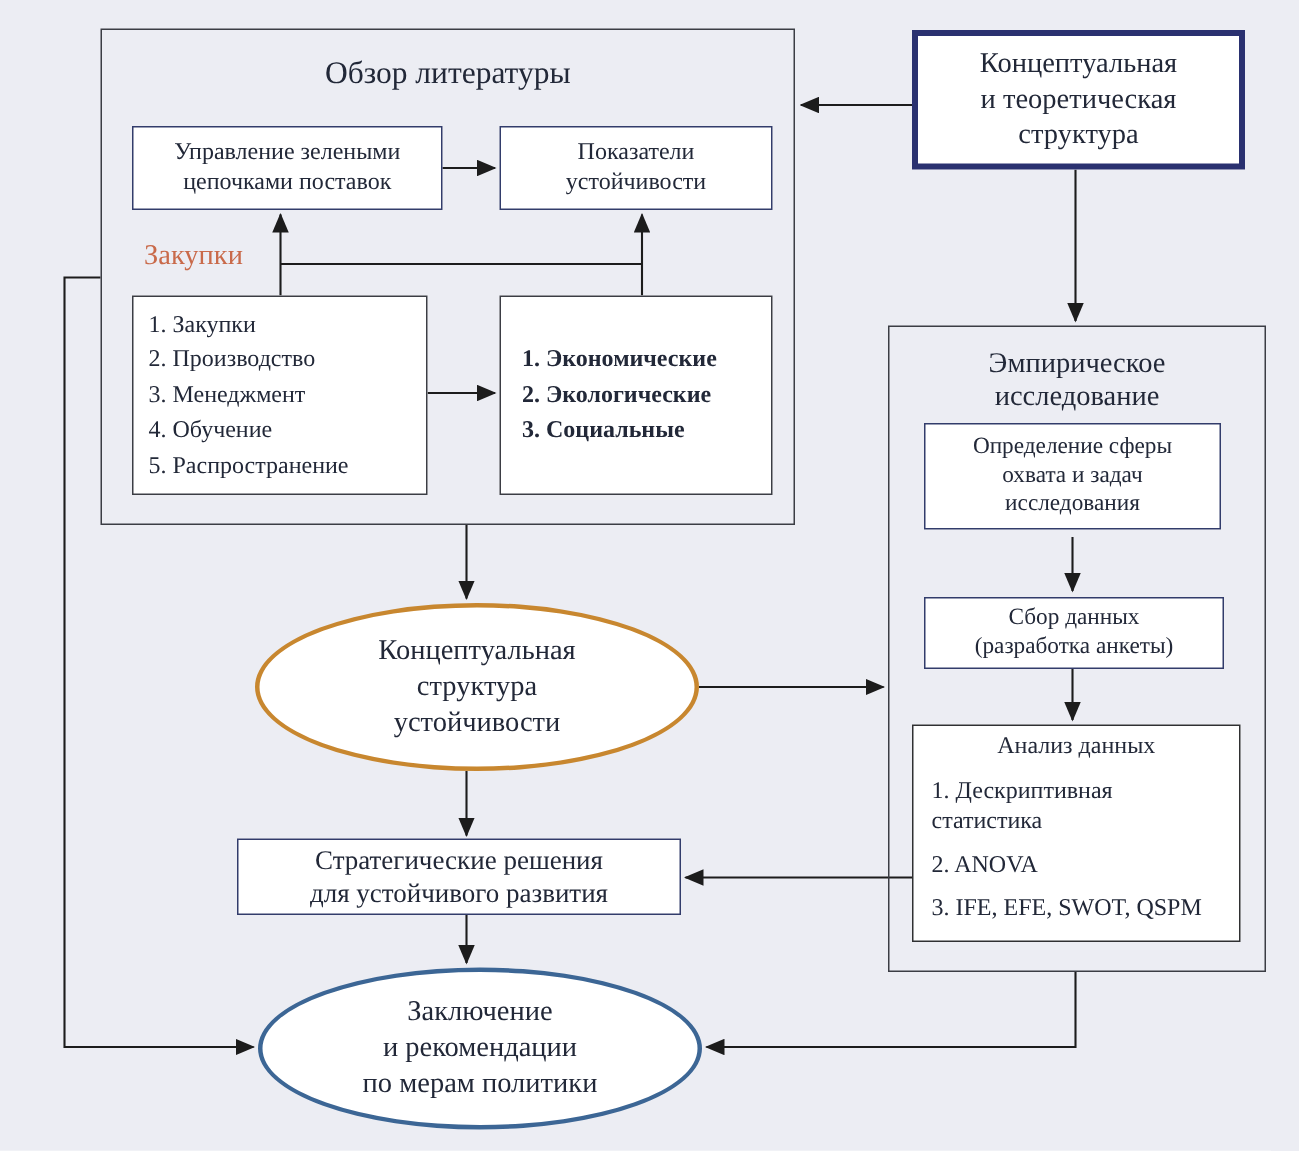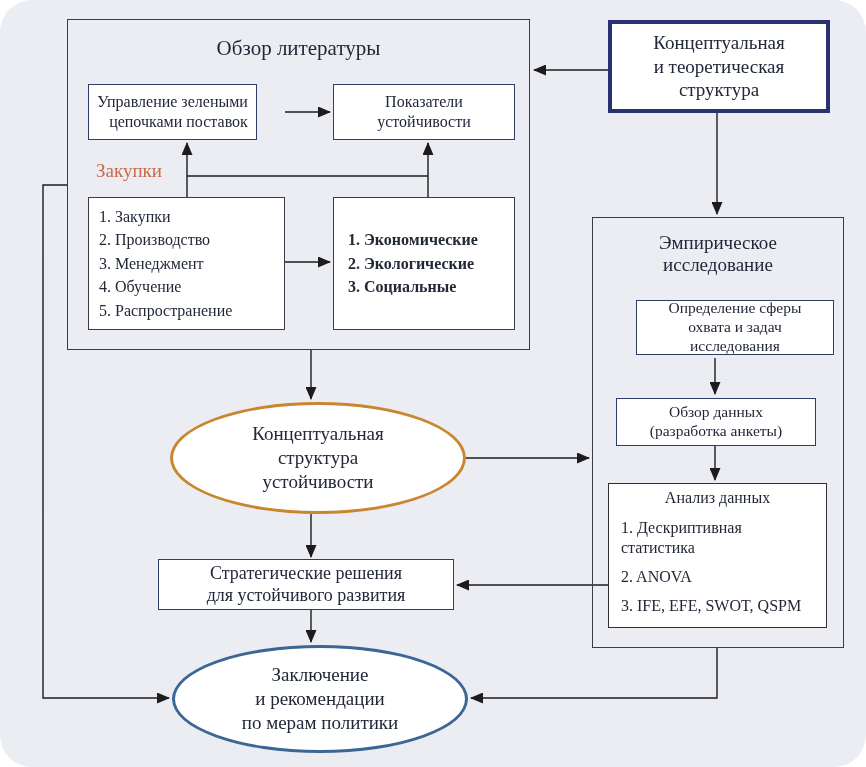--- a/index.html
+++ b/index.html
@@ -2,21 +2,21 @@
 <html style="--background: #ecedf3; --line: #1c1c1c; --navy-border: #323c6b; --dark-border: #3b3d44; --thick-border: #2a3170; --orange: #c8872f; --green-label: #c96a4a; --blue-ellipse: #3c6695; --text: #222838; --node-bg: #ffffff;"><head>
 <meta charset="utf-8">
 <style>
   :root{
     --background:#ecedf3; --line:#1c1c1c; --navy-border:#323c6b; --dark-border:#3b3d44;
     --thick-border:#2a3170; --orange:#c8872f; --green-label:#c96a4a; --blue-ellipse:#3c6695;
     --text:#222838; --node-bg:#ffffff;
   }
   html,body{margin:0;padding:0;}
   body{background:#fff;font-family:"Liberation Serif","DejaVu Serif",serif;}
-  .canvas{position:relative;width:866px;height:767px;background:var(--background);overflow:hidden;color:var(--text);border-radius:32px;}
+  .canvas{position:relative;width:866px;height:767px;background:var(--background);overflow:hidden;color:var(--text);}
   .connectors{position:absolute;left:0;top:0;width:866px;height:767px;z-index:1;pointer-events:none;}
   .abs{position:absolute;box-sizing:border-box;}
   .section{border:1.4px solid var(--dark-border);background:transparent;z-index:2;}
   .section-title{text-align:center;font-size:21px;white-space:pre-line;line-height:1.15;}
   .node{background:var(--node-bg);border:1.4px solid var(--navy-border);z-index:3;
         display:flex;align-items:center;justify-content:center;text-align:center;
         font-size:16px;line-height:1.22;white-space:pre-line;}
   .list-node{background:var(--node-bg);border:1.4px solid var(--dark-border);z-index:3;
         display:flex;flex-direction:column;justify-content:center;text-align:left;
         font-size:16px;line-height:1.47;padding:20px 10px;}
@@ -62,21 +62,21 @@
       <path d="M311,610 L311,642" marker-end="url(#ah)"></path>
       <path d="M67,185 L43,185 L43,698 L169,698" marker-end="url(#ah)"></path>
       <path d="M717,648 L717,698 L471,698" marker-end="url(#ah)"></path>
     </g>
   </svg>
 
   <div class="abs section" style="left:67px;top:19px;width:463px;height:331px;">
     <div class="section-title" style="margin-top:16px;">Обзор литературы</div>
   </div>
 
-  <div class="abs node" style="left:88px;top:84px;width:169px;height:56px;text-align:right;">Управление зелеными
+  <div class="abs node" style="left:88px;top:84px;width:207px;height:56px;">Управление зелеными
 цепочками поставок</div>
 
   <div class="abs node" style="left:333px;top:84px;width:182px;height:56px;text-align:center;">Показатели
 устойчивости</div>
 
   <div class="abs green-label" style="left:96px;top:160px;">Закупки</div>
 
   <div class="abs list-node" style="left:88px;top:197px;width:197px;height:133px;">
     <div>1. Закупки</div>
     <div>2. Производство</div>
@@ -93,25 +93,25 @@
 
   <div class="abs thickbox" style="left:608px;top:20px;width:222px;height:93px;">Концептуальная
 и теоретическая
 структура</div>
 
   <div class="abs section" style="left:592px;top:217px;width:252px;height:431px;">
     <div class="section-title" style="margin-top:14px;font-size:19px;white-space:pre-line;">Эмпирическое
 исследование</div>
   </div>
 
-  <div class="abs node" style="left:616px;top:300px;width:198px;height:55px;font-size:15.5px;margin-left:20px;">Определение сферы
+  <div class="abs node" style="left:616px;top:282px;width:198px;height:71px;font-size:15.5px;">Определение сферы
 охвата и задач
 исследования</div>
 
-  <div class="abs node" style="left:616px;top:398px;width:200px;height:48px;font-size:15.5px;">Обзор данных
+  <div class="abs node" style="left:616px;top:398px;width:200px;height:48px;font-size:15.5px;">Сбор данных
 (разработка анкеты)</div>
 
   <div class="abs analysis" style="left:608px;top:483px;width:219px;height:145px;">
     <div class="a-title">Анализ данных</div>
     <div class="a-item">1. Дескриптивная статистика</div>
     <div class="a-item">2. ANOVA</div>
     <div class="a-item">3. IFE, EFE, SWOT, QSPM</div>
   </div>
 
   <div class="abs ellipse orange" style="left:170px;top:402px;width:296px;height:112px;">Концептуальная

